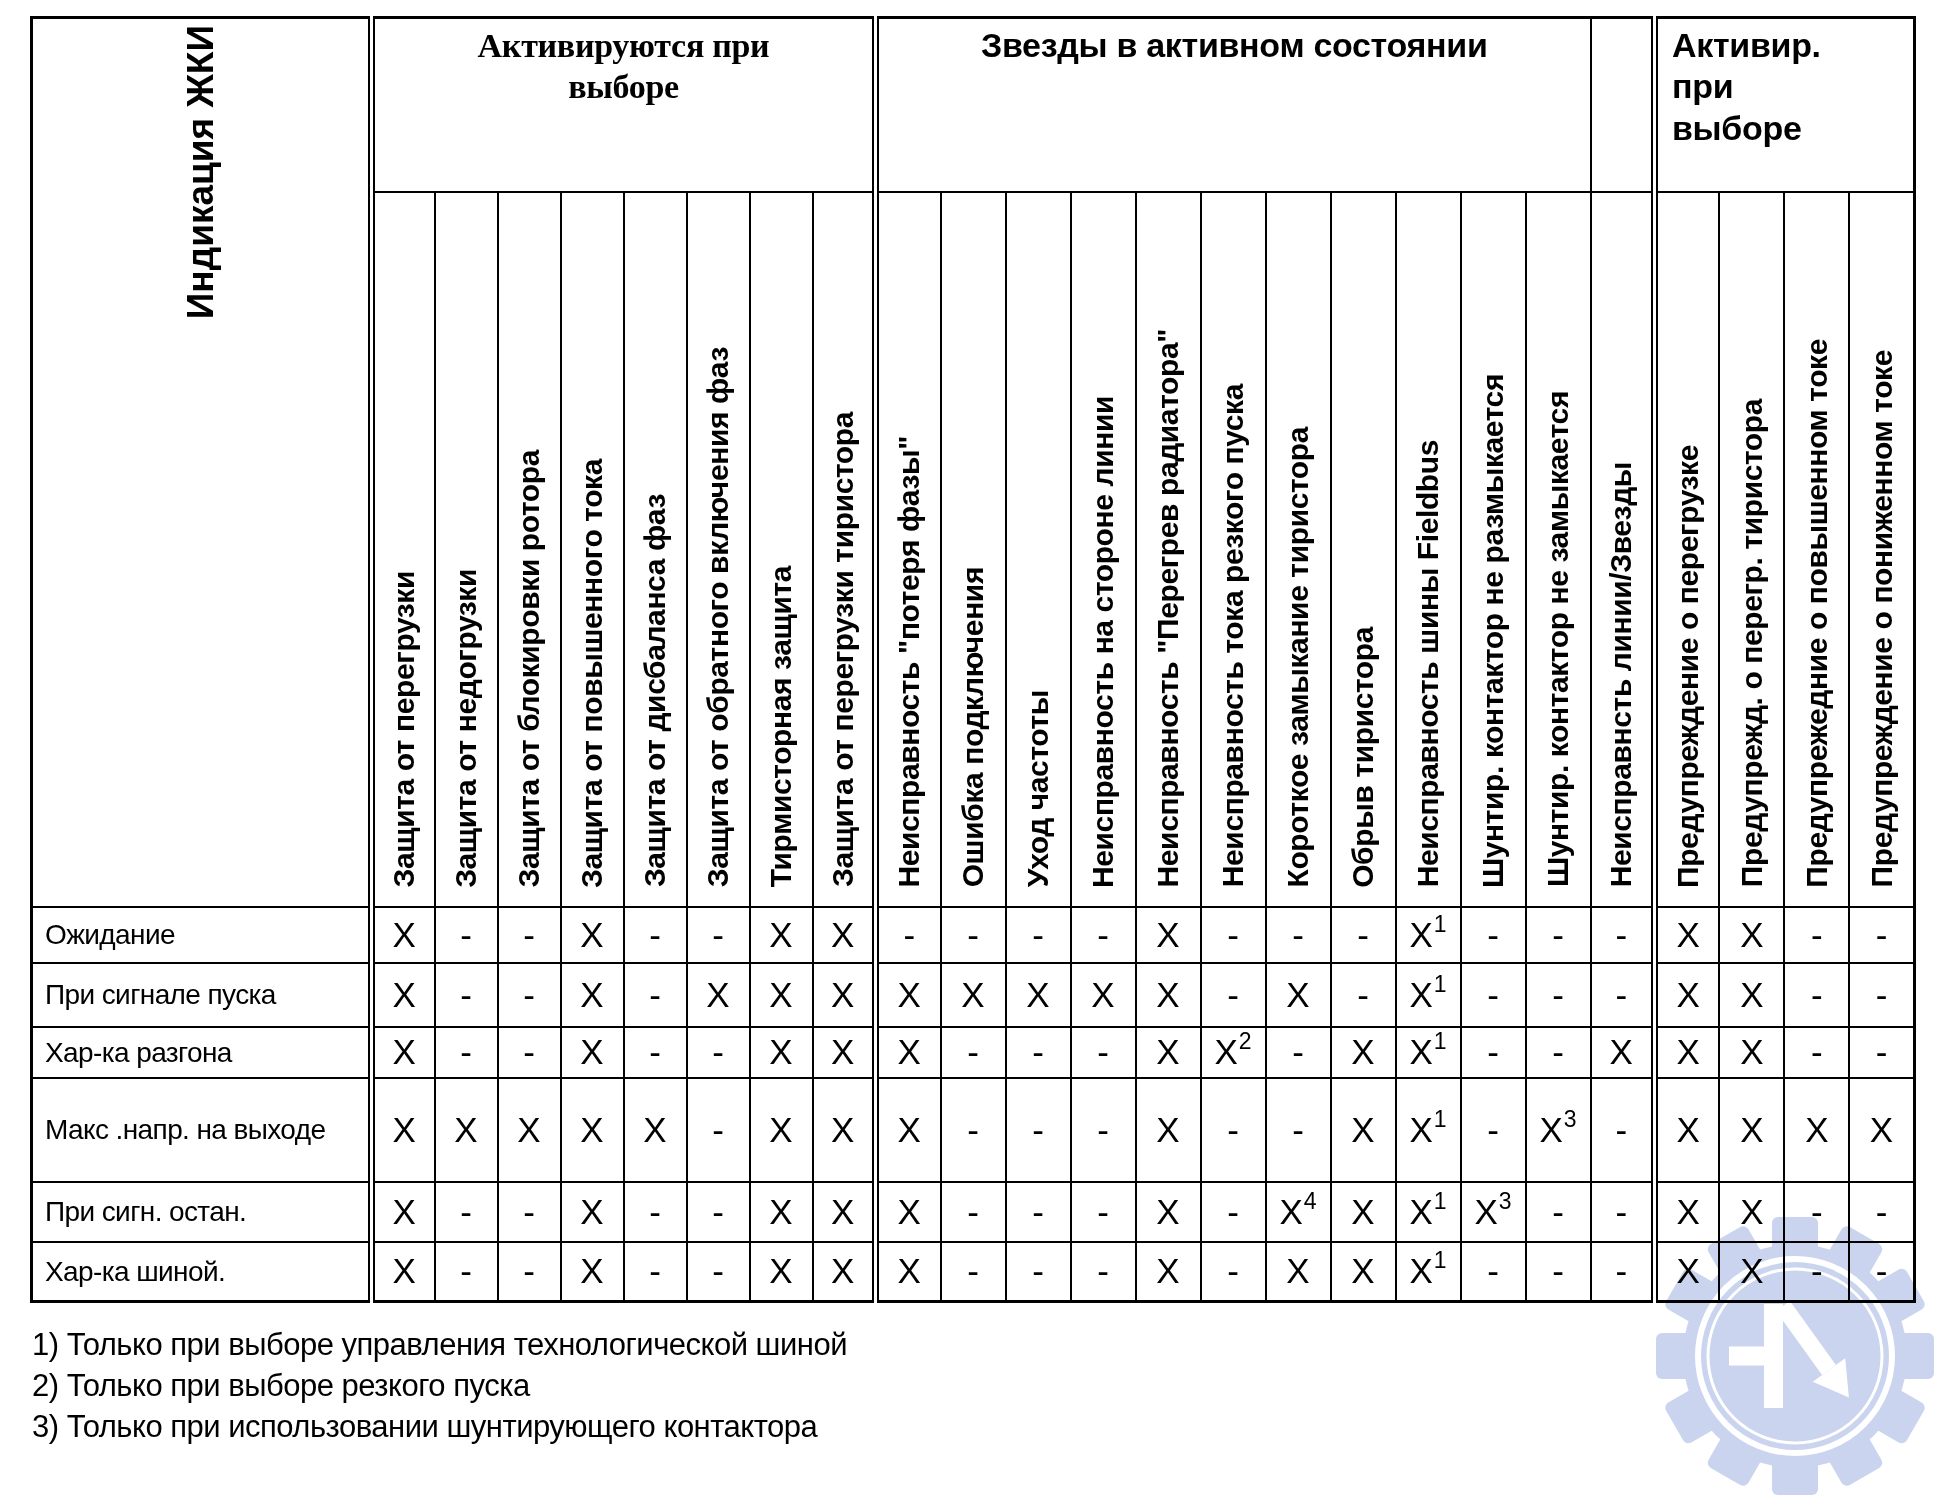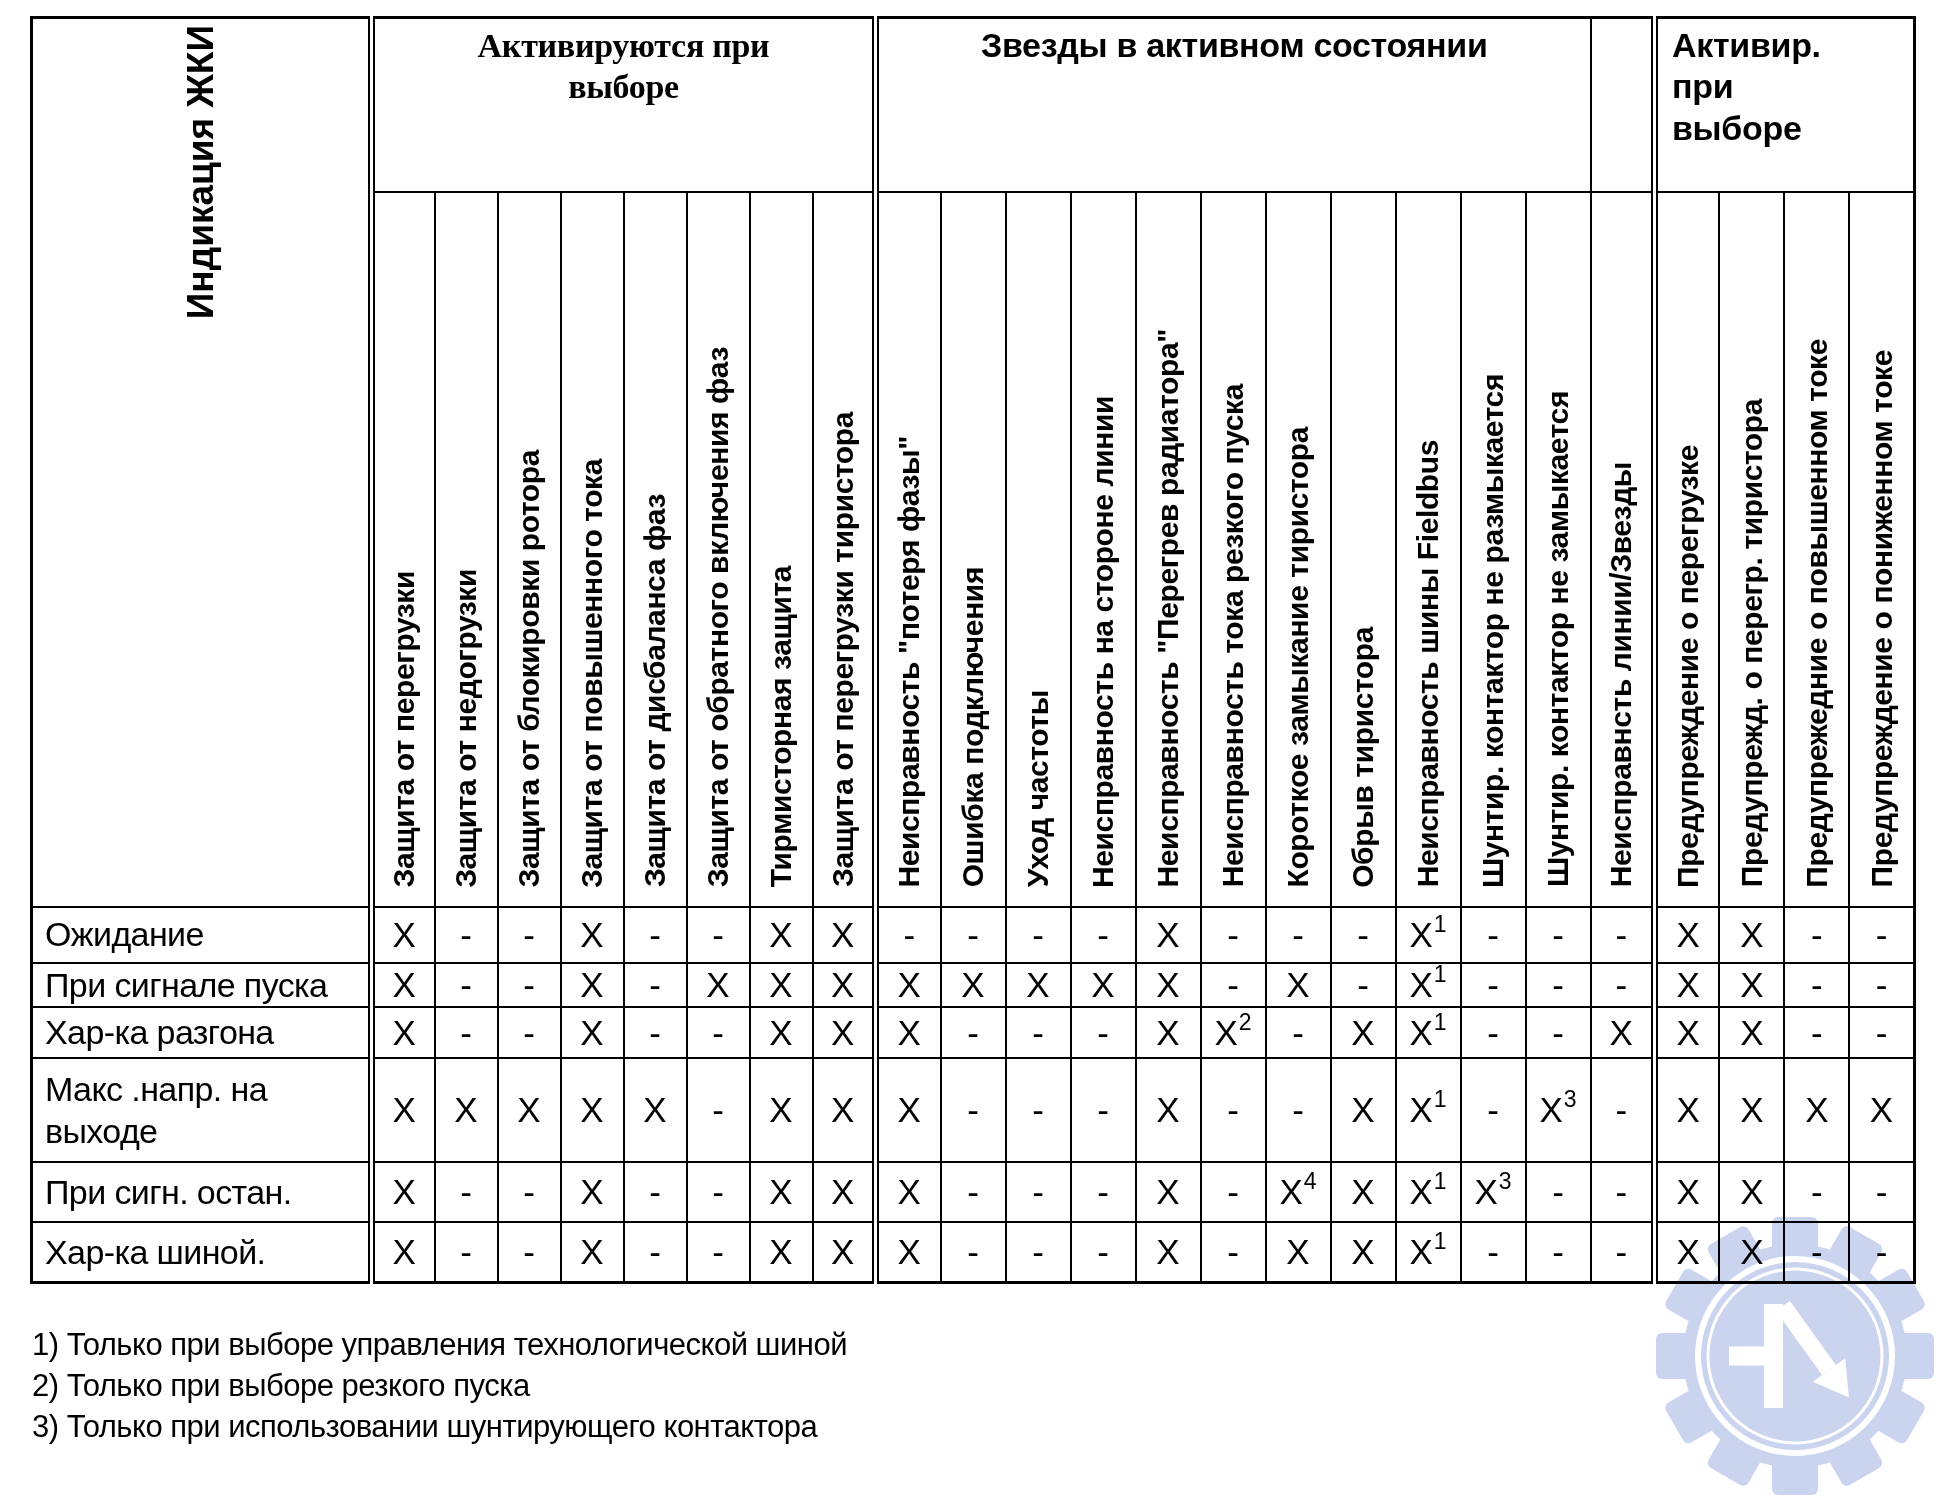--- a/index.html
+++ b/index.html
@@ -21,27 +21,27 @@
   tr.grouprow th.g3 { text-align:left; padding:6px 92px 0 14px; }
 
   
   tr.colrow th { height:715px; vertical-align:bottom; padding-bottom:14px; text-align:center; }
   .vtext { display:inline-block; writing-mode:vertical-rl; transform:rotate(180deg);
            white-space:nowrap; font-weight:bold; font-size:30px; letter-spacing:-0.4px; line-height:1; }
 
   th.titlecell { vertical-align:middle; text-align:center; }
   th.titlecell .vtext { font-size:37px; letter-spacing:0; }
 
-  tbody td.rowlabel { font-size:34px; text-align:left; padding-left:12px; padding-right:6px;
+  tbody td.rowlabel { font-size:28px; text-align:left; padding-left:12px; padding-right:6px;
                       vertical-align:middle; letter-spacing:-0.6px; line-height:1.25;margin-top:48px; }
   tbody td.cell { text-align:center; font-size:35px; vertical-align:middle; }
   td.cell sup { font-size:23px; line-height:0; vertical-align:15px; margin-left:1px; }
 
   tbody tr:nth-child(1) { height:56px; }
-  tbody tr:nth-child(2) { height:44px; }
+  tbody tr:nth-child(2) { height:64px; }
   tbody tr:nth-child(3) { height:51px; }
   tbody tr:nth-child(4) { height:104px; }
   tbody tr:nth-child(5) { height:60px; }
   tbody tr:nth-child(6) { height:60px; }
 
   .footnotes { position:absolute; left:32px; top:1324px; z-index:1; margin:0; padding:0;
                list-style:none; font-size:31px; line-height:41px; letter-spacing:-0.5px; }
 
   .logo { position:absolute; left:1650px; top:1214px; z-index:0; }
 </style>

